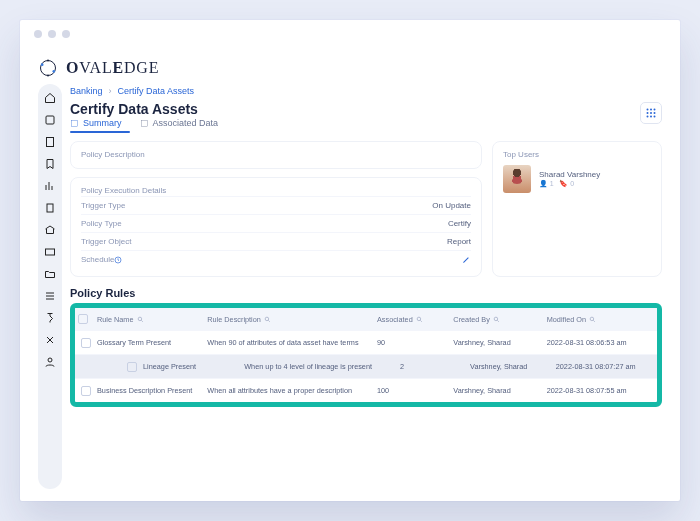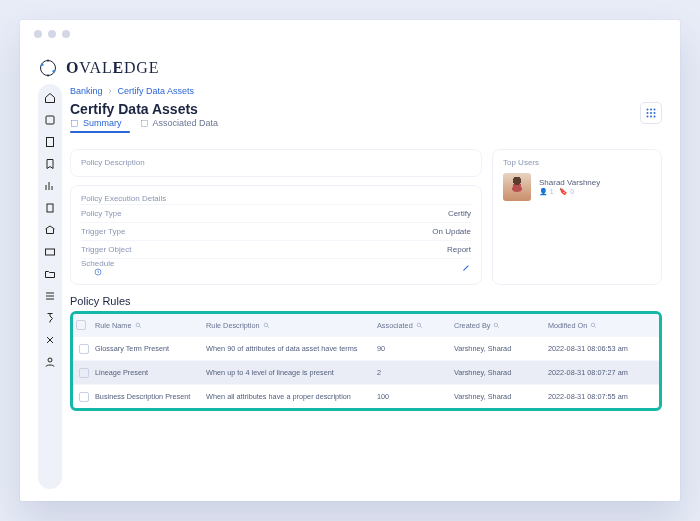--- a/index.html
+++ b/index.html
@@ -22,44 +22,44 @@
 .breadcrumb .sep{color:#9aa5c2;}
 .title-row{display:flex;align-items:flex-start;justify-content:space-between;}
 .page-title{font-size:14px;font-weight:700;color:#1b2440;line-height:1.1;max-width:150px;}
 .grid-btn{width:22px;height:22px;border:1px solid #e0e5f1;border-radius:5px;display:flex;align-items:center;justify-content:center;}
 .grid-btn svg{width:12px;height:12px;}
 .subtabs{display:flex;gap:18px;margin-top:-6px;font-size:9px;color:#6b7693;align-items:center;}
 .subtab{display:flex;align-items:center;gap:4px;padding-bottom:3px;position:relative;}
 .subtab.active{color:#2a66d6;}
 .subtab.active::after{content:"";position:absolute;left:0;bottom:-2px;height:2px;width:60px;background:#2a66d6;border-radius:2px;}
 .sticon{width:9px;height:9px;stroke:#6b7693;fill:none;}
-.panels{display:flex;gap:10px;margin-top:18px;}
+.panels{display:flex;gap:10px;margin-top:10px;}
 .left{flex:1;display:flex;flex-direction:column;gap:8px;}
 .card{border:1px solid #eef1f7;border-radius:8px;padding:8px 10px;background:#fff;}
 .card .card-title{font-size:8px;color:#8b96b5;margin-bottom:1px;}
 .exec .row{display:flex;justify-content:space-between;align-items:center;font-size:8px;color:#8b96b5;height:18px;border-top:1px solid #f3f5fb;}
 .exec .row:first-of-type{border-top:none;}
 .exec .row .val{color:#55607f;}
-.exec .schedule{display:flex;align-items:center;gap:0;flex-direction:column;}
+.exec .schedule{display:flex;align-items:center;gap:0;}
 .exec .schedule .clk{width:8px;height:8px;}
 .exec .pen{width:9px;height:9px;fill:#2a66d6;}
 .topusers{width:170px;}
 .tu-body{display:flex;gap:8px;margin-top:6px;align-items:center;}
 .avatar{width:28px;height:28px;background:linear-gradient(180deg,#e8d4c2 0%,#d6a98c 60%,#c98e6a 100%);border-radius:3px;position:relative;overflow:hidden;}
 .avatar::after{content:"";position:absolute;left:6px;top:3px;width:16px;height:16px;background:radial-gradient(circle at 50% 30%,#5a3d2e 0 30%,transparent 31%),radial-gradient(ellipse at 50% 80%,#b84f4f 0 40%,transparent 41%);border-radius:50%;}
 .tu-name{font-size:8px;color:#55607f;}
 .tu-meta{font-size:7px;color:#b0bad2;display:flex;gap:6px;margin-top:1px;}
-.section-title{font-size:11px;font-weight:400;color:#1b2440;margin:10px 0 4px;}
-.tbl{border:3px solid #14b8a6;border-radius:6px;overflow:hidden;}
+.section-title{font-size:11px;font-weight:700;color:#1b2440;margin:10px 0 4px;}
+.tbl{border:5px solid #14b8a6;border-radius:6px;overflow:hidden;}
 .thead,.trow{display:grid;grid-template-columns:22px 1.3fr 2fr 0.9fr 1.1fr 1.3fr;align-items:center;font-size:7.3px;color:#55607f;}
 .thead{background:#f2f5fb;color:#6b7693;height:22px;}
 .thead .th{display:flex;align-items:center;gap:3px;}
 .mag{width:7px;height:7px;stroke:#8b96b5;fill:none;stroke-width:2;}
 .trow{height:24px;border-top:1px solid #f3f5fb;}
-.trow.sel{background:#eaedf5;}
+.trow.sel{background:#eaedf5;padding-left:46px;}
 .cb{width:10px;height:10px;border:1px solid #c8d0e3;border-radius:2px;margin:0 auto;}
 .trow .cell,.thead .th{padding-right:6px;white-space:nowrap;overflow:hidden;text-overflow:ellipsis;}
 </style>
 </head>
 <body>
 
 <div class="device">
   <div class="tabbar">
     <div class="dot"></div>
     <div class="dot"></div>
@@ -161,26 +161,26 @@
         </div>
 
         <div class="panels">
           <div class="left">
             <div class="card">
               <div class="card-title">Policy Description</div>
             </div>
             <div class="card exec">
               <div class="card-title">Policy Execution Details</div>
               <div class="row">
+                <span>Trigger Type</span>
+                <span class="val">On Update</span>
+              </div>
+              <div class="row">
                 <span>Policy Type</span>
                 <span class="val">Certify</span>
-              </div>
-              <div class="row">
-                <span>Trigger Type</span>
-                <span class="val">On Update</span>
               </div>
               <div class="row">
                 <span>Trigger Object</span>
                 <span class="val">Report</span>
               </div>
               <div class="row">
                 <span class="schedule">
                   <span>Schedule</span>
                   <svg class="clk" viewBox="0 0 24 24">
                       <circle cx="12" cy="12" r="9" fill="none" stroke="#2a66d6" stroke-width="2"></circle>

